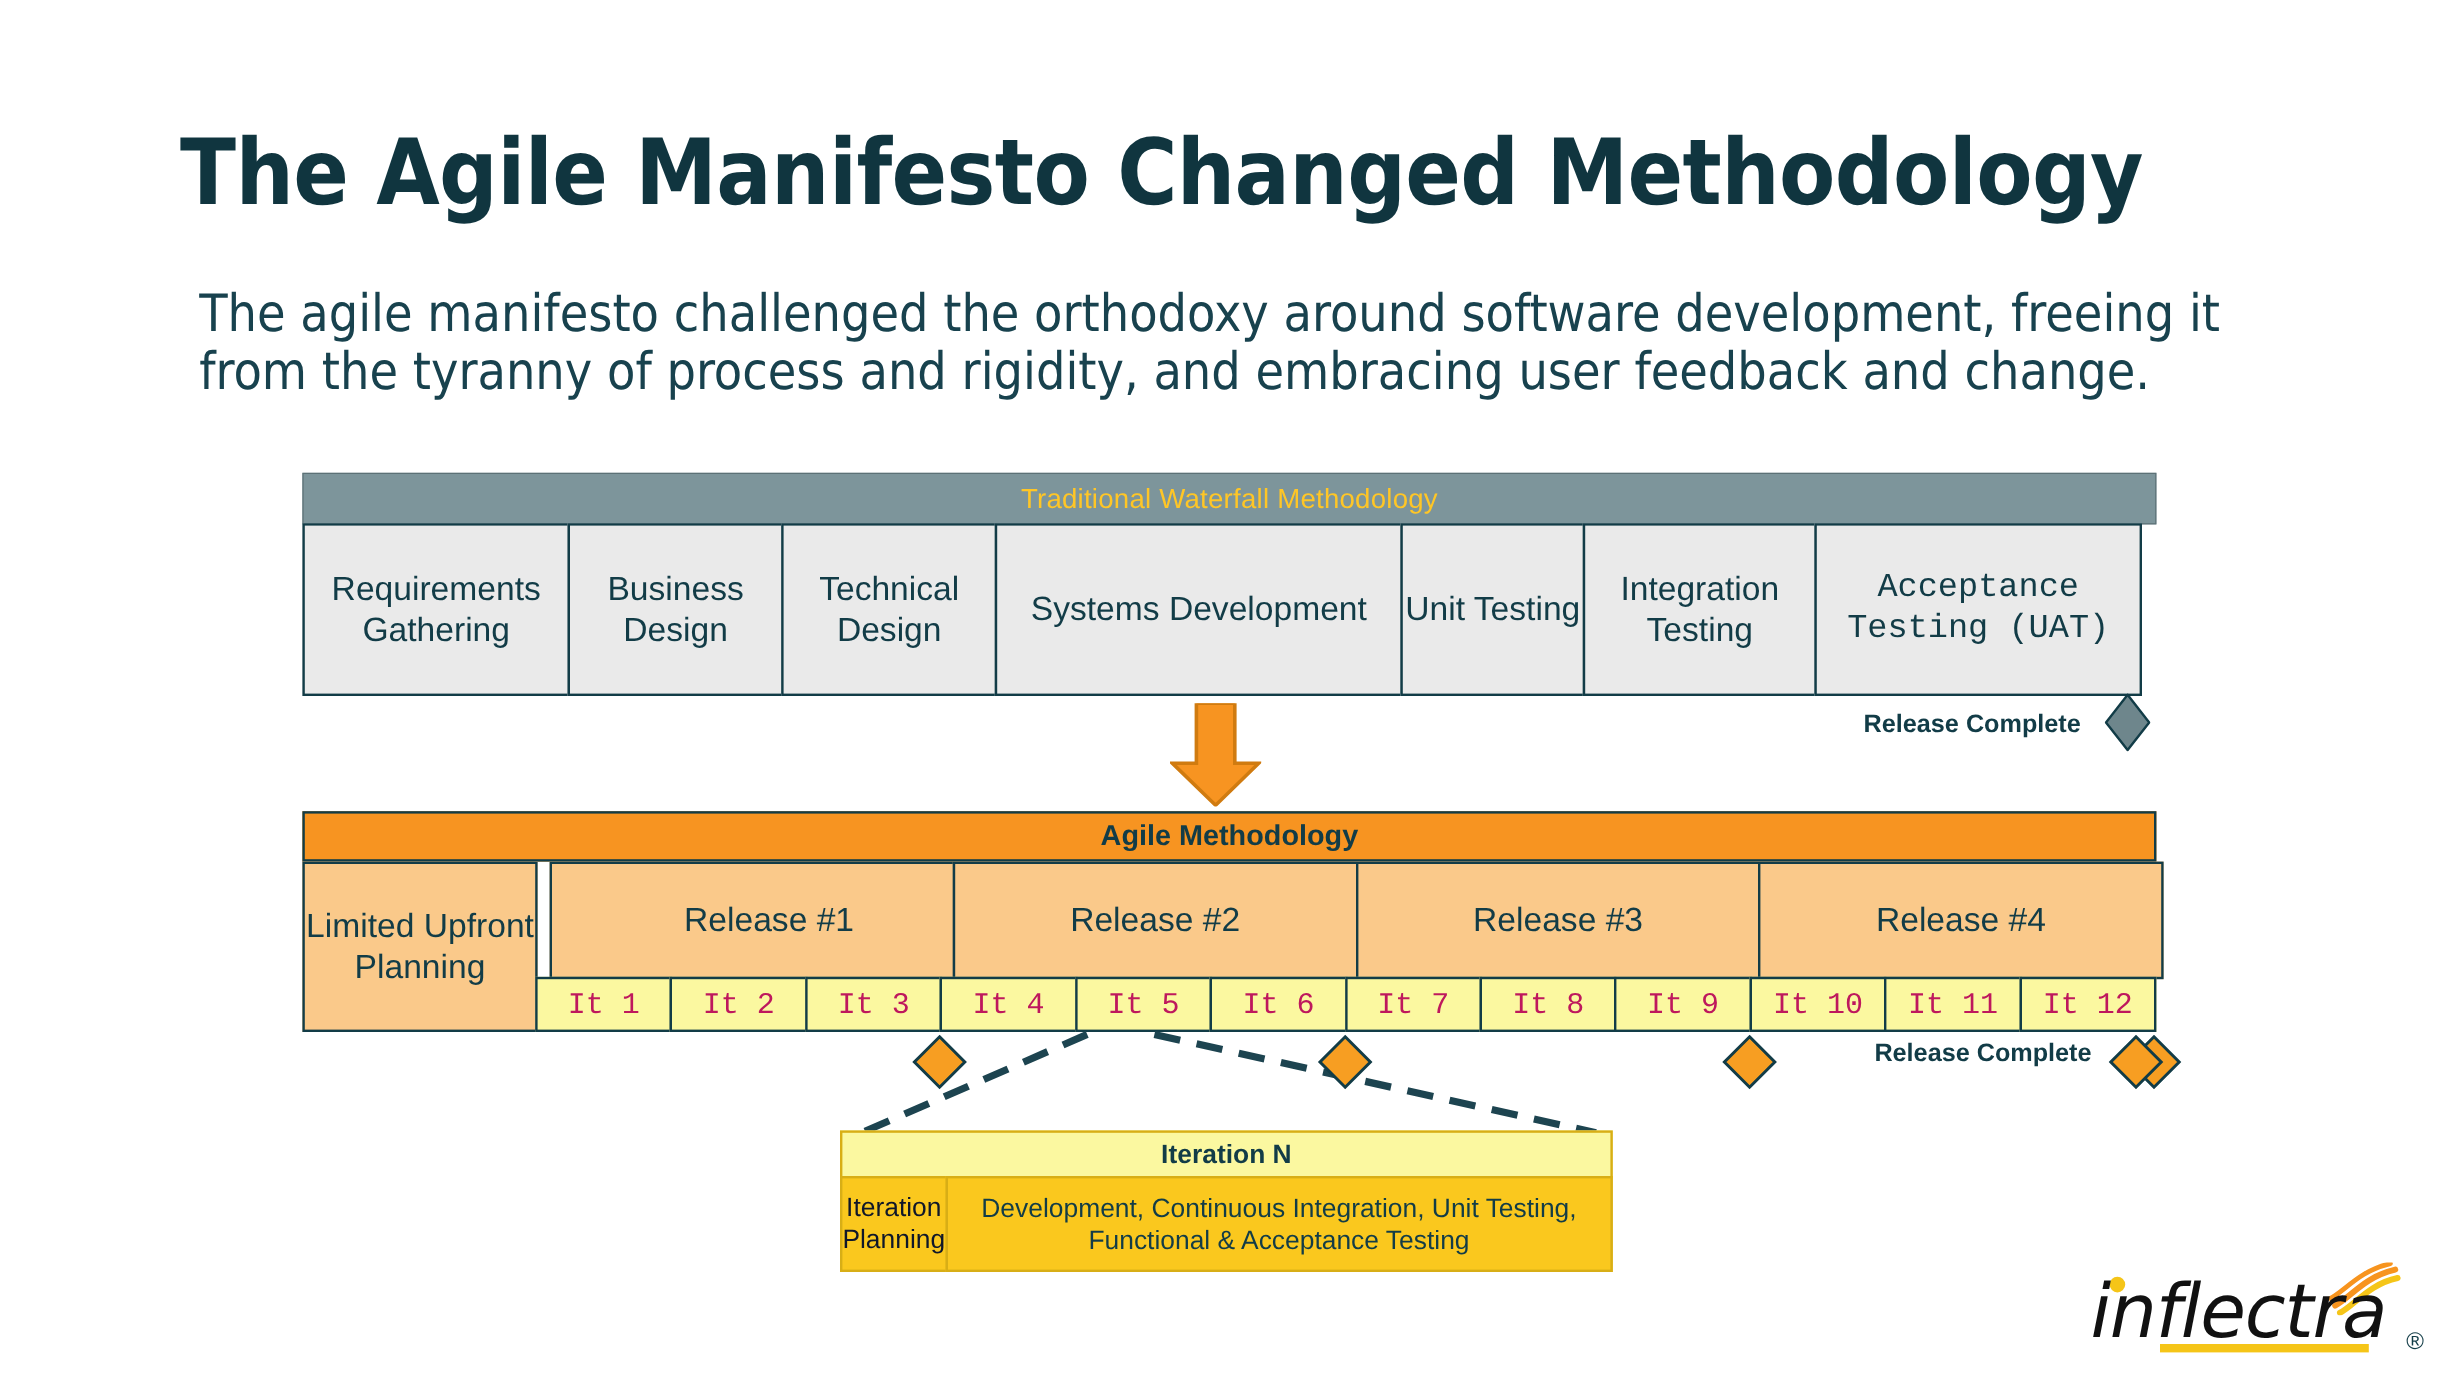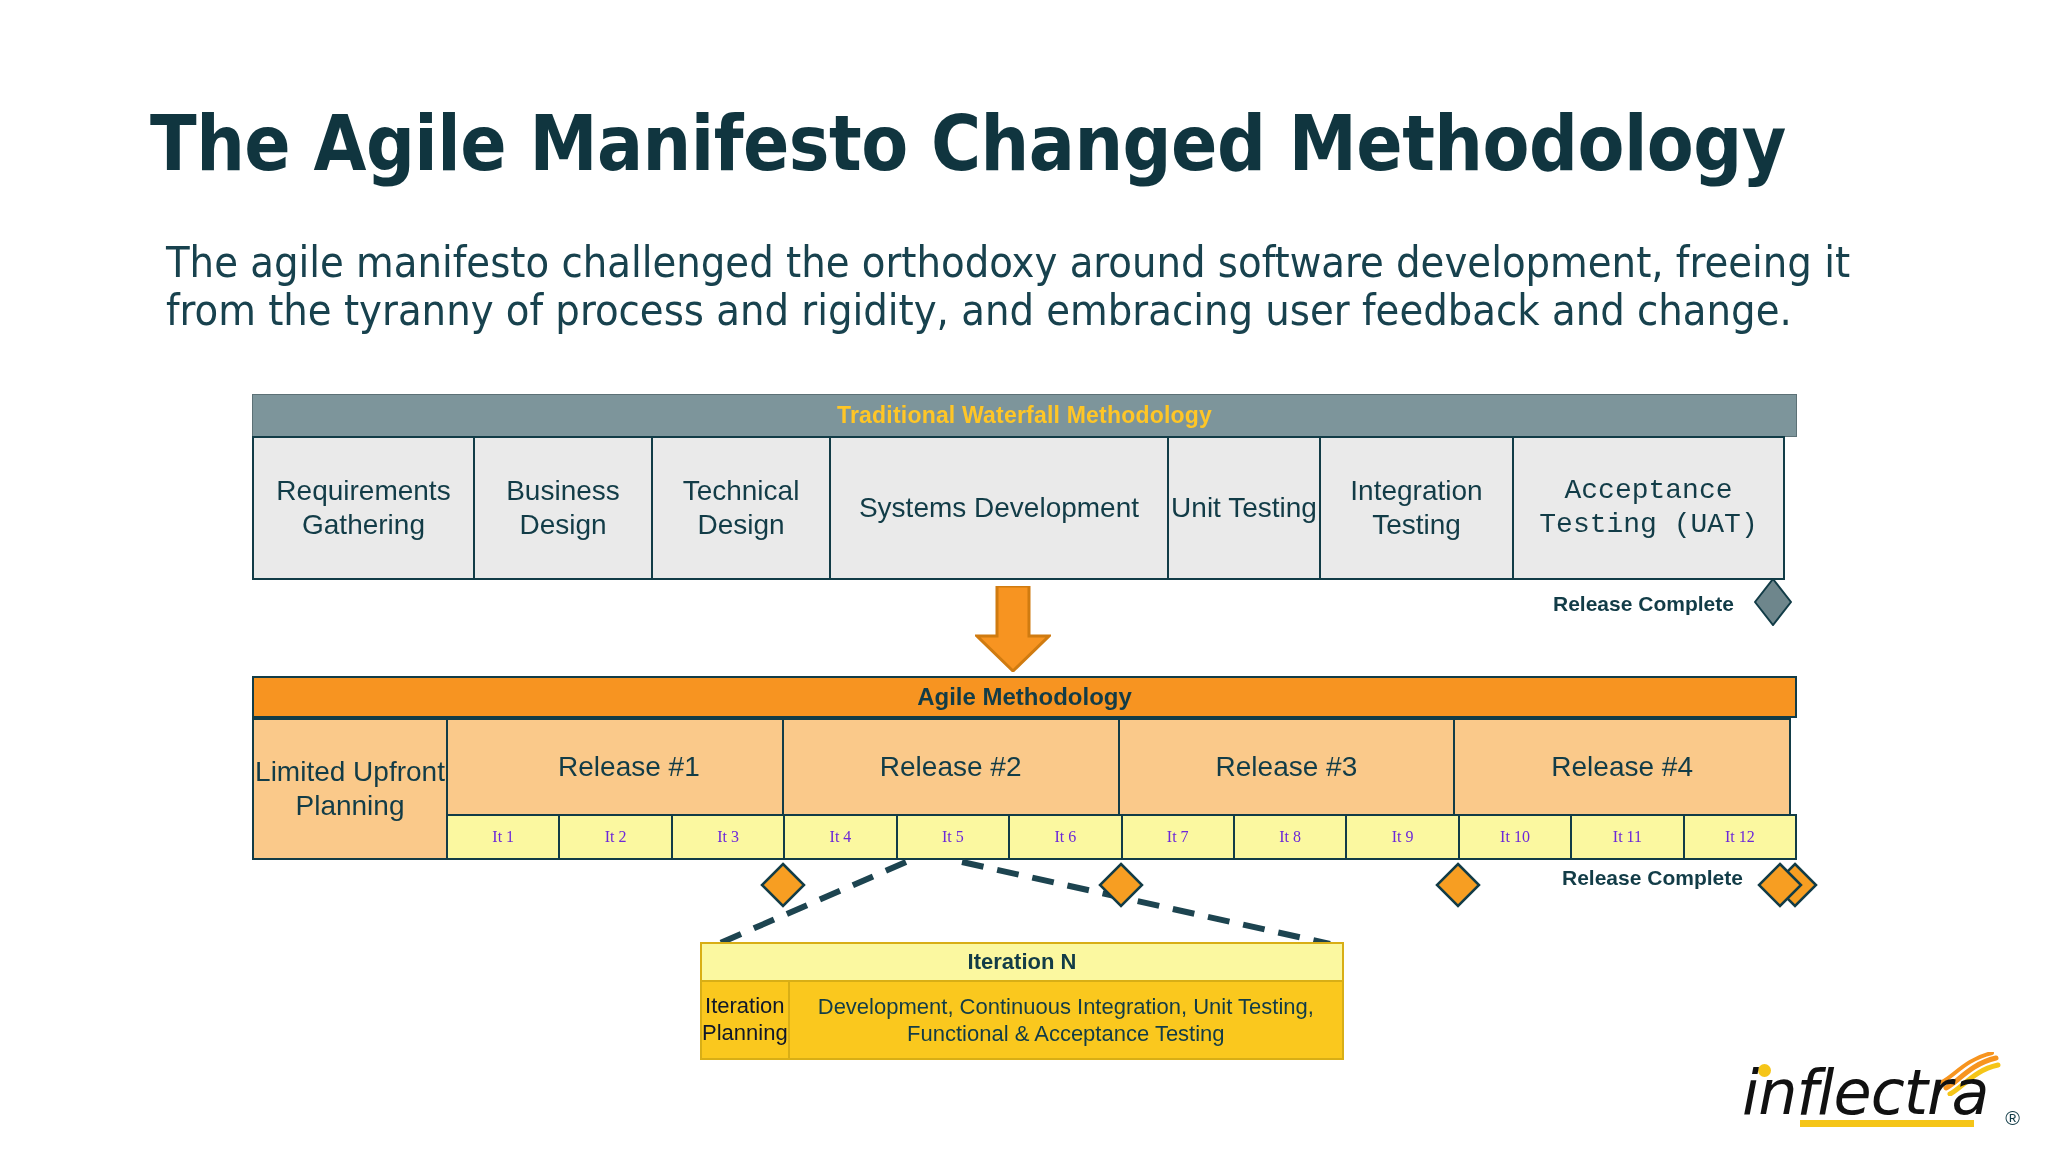--- a/index.html
+++ b/index.html
@@ -59,21 +59,21 @@
   
   .wf-header {
     left: 252px;
     top: 394px;
     width: 1545px;
     height: 43px;
     background: #7d959b;
     border: 1px solid #5c7176;
     color: #ffc626;
     font-size: 23px;
-    font-weight: 700;
+    font-weight: 400;
     display: flex;
     align-items: center;
     justify-content: center;
     letter-spacing: 0.2px;
   }
   .wf-row {
     left: 252px;
     top: 436px;
     width: 1545px;
     height: 144px;
@@ -170,42 +170,42 @@
     background: #fac98a;
     border: 2px solid #123c47;
     margin-left: -2px;
     box-sizing: border-box;
     display: flex;
     align-items: center;
     justify-content: center;
     font-size: 28px;
     color: #123c47;
   }
-  .ag-release:first-child { margin-left: 0; padding-left: 28px; }
+  .ag-release:first-child { margin-left: 12px; padding-left: 28px; }
   .ag-iterations {
     position: absolute;
     left: 194px;
     top: 96px;
     width: 1351px;
     height: 46px;
     display: flex;
     box-sizing: border-box;
   }
   .ag-iter {
     flex: 1 1 0;
     background: #fbf8a0;
     border: 2px solid #123c47;
     margin-left: -2px;
     box-sizing: border-box;
     display: flex;
     align-items: center;
     justify-content: center;
-    font-family: Liberation Serif, serif;
-    font-size: 16px;
-    color: #6d28d9;
+    font-family: Liberation Mono, monospace;
+    font-size: 25px;
+    color: #be185d;
   }
   .ag-iter:first-child { margin-left: 0; }
 
   
   .it-box {
     position: absolute;
     left: 700px;
     top: 942px;
     width: 644px;
     height: 120px;

